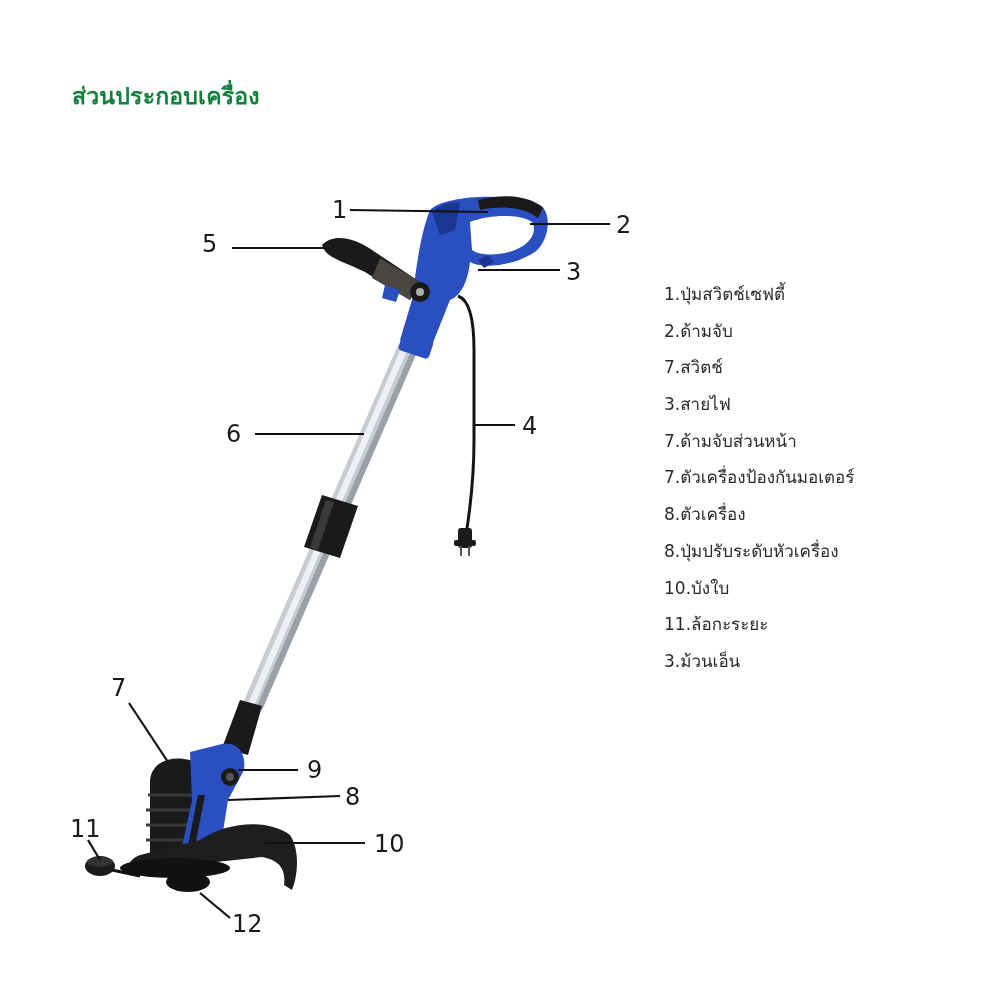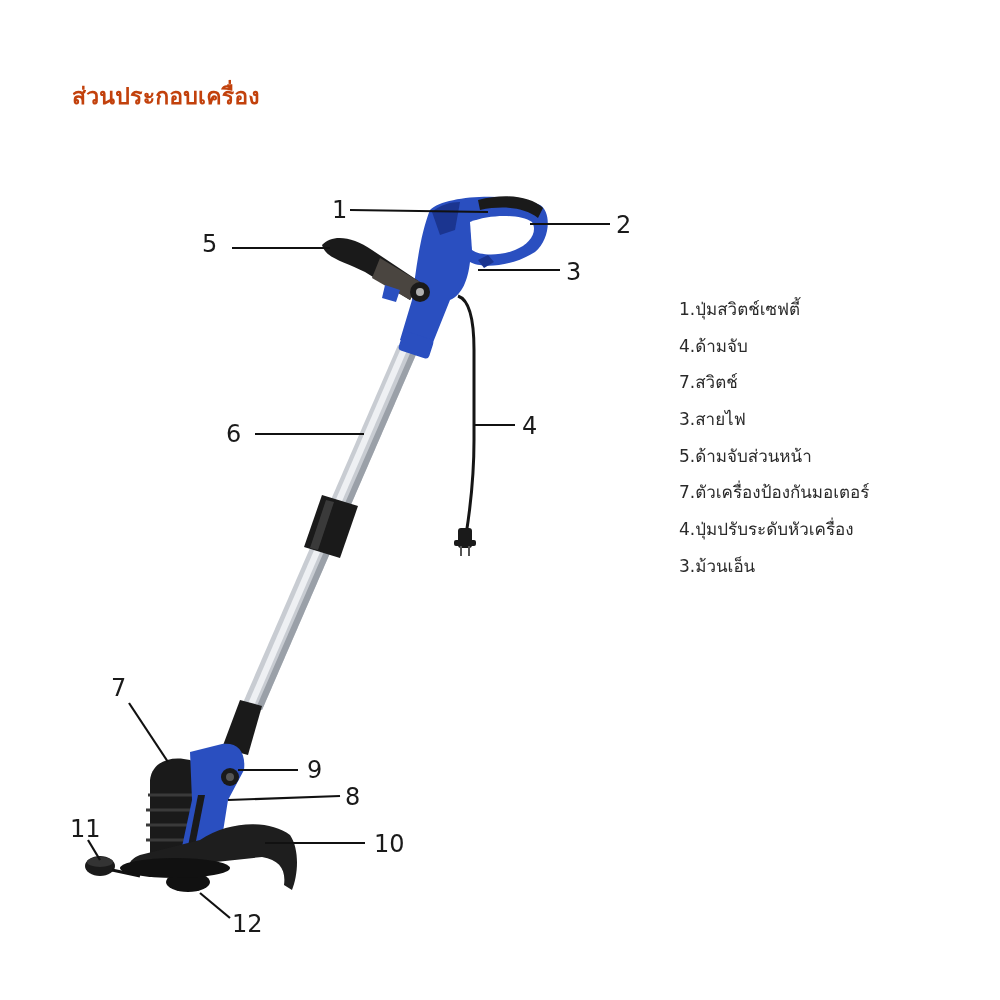--- a/index.html
+++ b/index.html
@@ -1,18 +1,18 @@
 <!DOCTYPE html>
 <html><head>
   <meta charset="utf-8">
   <style>
     html, body { margin: 0; padding: 0; background: #ffffff; }
     body { width: 1000px; height: 1000px; position: relative; overflow: hidden; font-family: "DejaVu Sans", sans-serif; color: #111; }
-    .title { position: absolute; left: 72px; top: 78px; font-size: 23px; font-weight: bold; color: #c2410c; letter-spacing: 0.2px; }
-    .legend { position: absolute; left: 664px; top: 276px; margin: 15px; padding: 0; list-style: none; }
+    .title { position: absolute; left: 72px; top: 78px; font-size: 23px; font-weight: bold; color: #15803d; letter-spacing: 0.2px; }
+    .legend { position: absolute; left: 664px; top: 276px; margin: 0; padding: 0; list-style: none; }
     .legend li { height: 36.7px; font-size: 17px; color: #2a2a2a; line-height: 36.7px; white-space: nowrap; }
     .diagram { position: absolute; left: 0; top: 0; width: 1000px; height: 1000px; }
     .callout-num { font-family: "DejaVu Sans", sans-serif; font-size: 24px; fill: #1a1a1a; }
   </style>
 </head>
 <body>
 
 <div class="title">ส่วนประกอบเครื่อง</div>
 
 <svg class="diagram" viewBox="0 0 1000 1000" xmlns="http://www.w3.org/2000/svg">
@@ -103,20 +103,23 @@
     <text class="callout-num" x="345" y="805">8</text>
     <text class="callout-num" x="307" y="778">9</text>
     <text class="callout-num" x="374" y="852">10</text>
     <text class="callout-num" x="70" y="837">11</text>
     <text class="callout-num" x="232" y="932">12</text>
   </g>
 </svg>
 
 <ul class="legend">
   <li>1.ปุ่มสวิตช์เซฟตี้</li>
-  <li>4.ด้ามจับ</li>
+  <li>2.ด้ามจับ</li>
   <li>7.สวิตช์</li>
   <li>3.สายไฟ</li>
-  <li>5.ด้ามจับส่วนหน้า</li>
+  <li>7.ด้ามจับส่วนหน้า</li>
   <li>7.ตัวเครื่องป้องกันมอเตอร์</li>
-  <li>4.ปุ่มปรับระดับหัวเครื่อง</li>
+  <li>8.ตัวเครื่อง</li>
+  <li>8.ปุ่มปรับระดับหัวเครื่อง</li>
+  <li>10.บังใบ</li>
+  <li>11.ล้อกะระยะ</li>
   <li>3.ม้วนเอ็น</li>
 </ul>
 
 </body></html>

